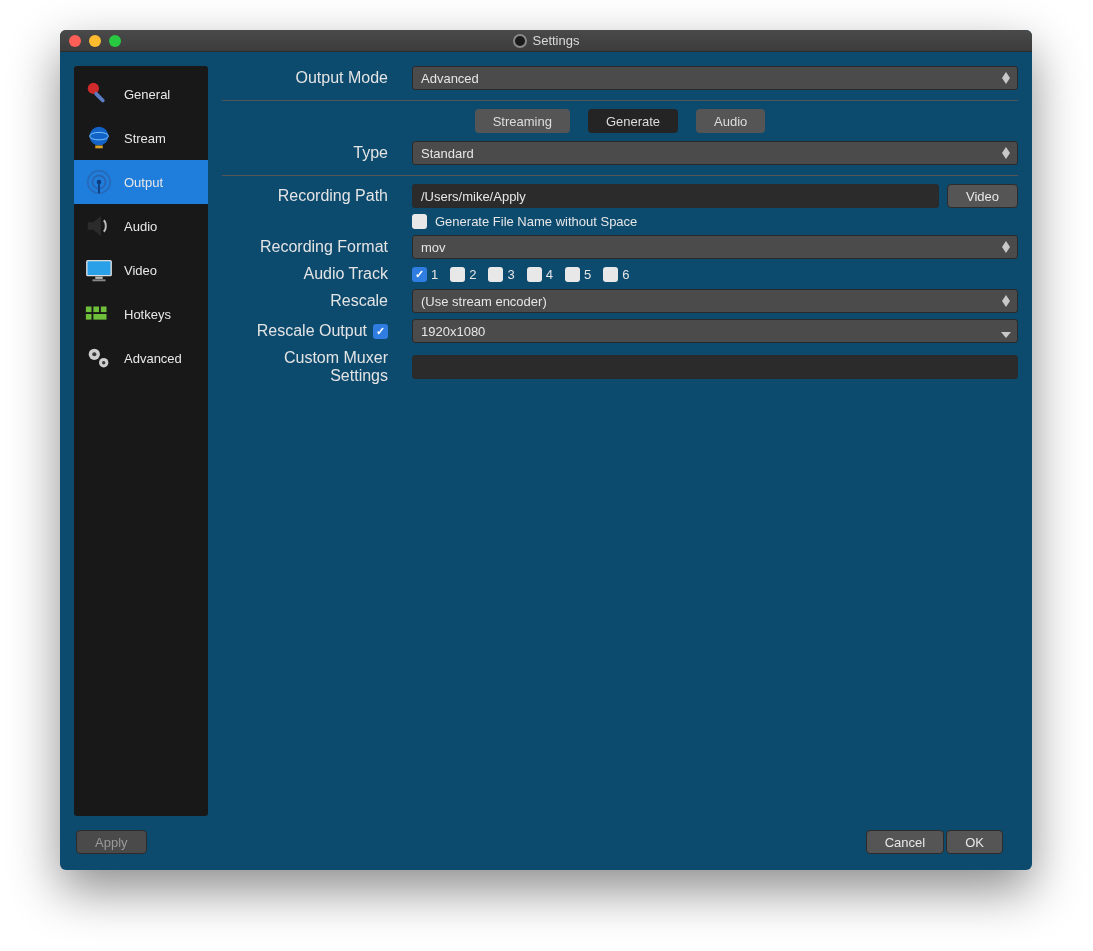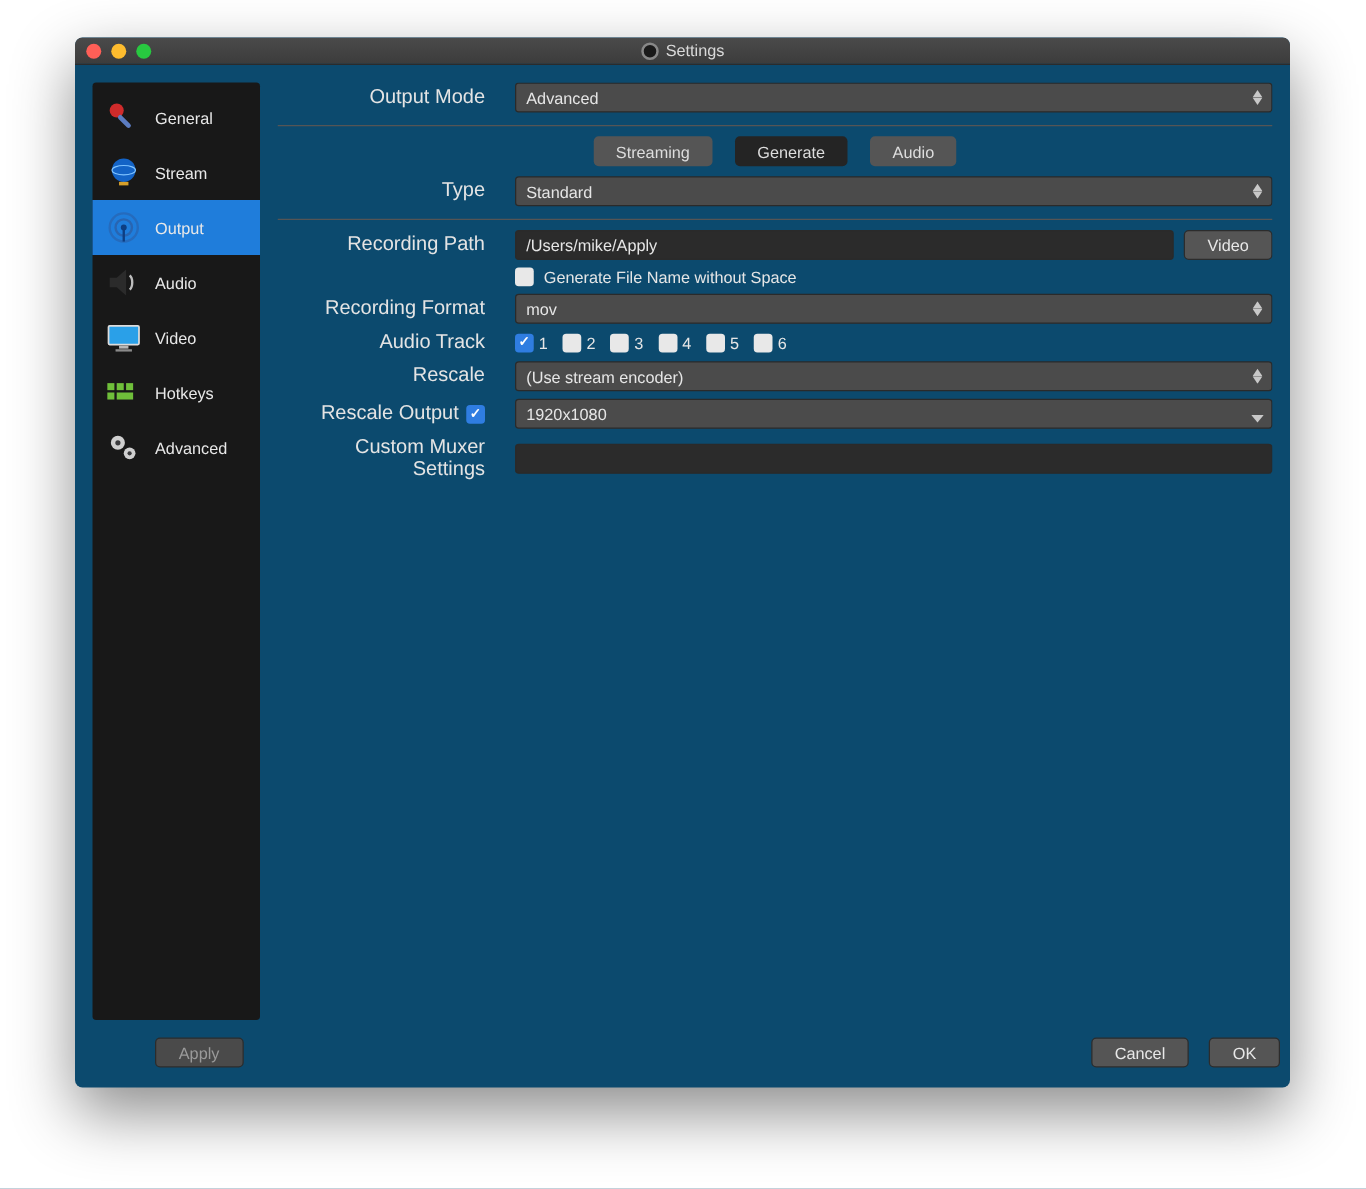--- a/index.html
+++ b/index.html
@@ -41,21 +41,21 @@
   .tabs { display:flex; justify-content:center; gap:16px; margin:4px 0 8px 0; }
   .tab { padding:4px 18px; background:#555; color:#ddd; font-size:13px; height:24px; display:flex; align-items:center; border-radius:4px; margin:0 1px;}
   .tab.active { background:#242424; }
   .btn { background:#555; border:1px solid #2c2c2c; color:#e8e8e8; height:24px; padding:0 18px; border-radius:4px; font-size:13px; display:flex; align-items:center; }
   .btn:disabled, .btn.disabled { color:#9a9a9a; background:#4a4a4a; }
   .chk { width:15px; height:15px; border-radius:3px; background:#e8e8e8; display:inline-flex; align-items:center; justify-content:center; flex-shrink:0;}
   .chk.on { background:#2f7de1; }
   .chk.on::after { content:"✓"; color:#fff; font-size:11px; line-height:1; font-weight:bold;}
   .tracks { display:flex; gap:12px; align-items:center; }
   .trk { display:flex; align-items:center; gap:4px; font-size:13px;}
-  .footer { height:46px; display:flex; align-items:center; padding:0 8px 10px 16px; gap:16px;margin-left:48px; }
+  .footer { height:46px; display:flex; align-items:center; padding:0 29px 10px 16px; gap:2px; }
   .footer .spacer { flex:1; }
   .content-scroll { flex:1; overflow:auto; }
 </style>
 </head>
 <body>
 
 <div class="window">
   <div class="titlebar">
     <div class="traffic">
       <div class="tl red"></div>

